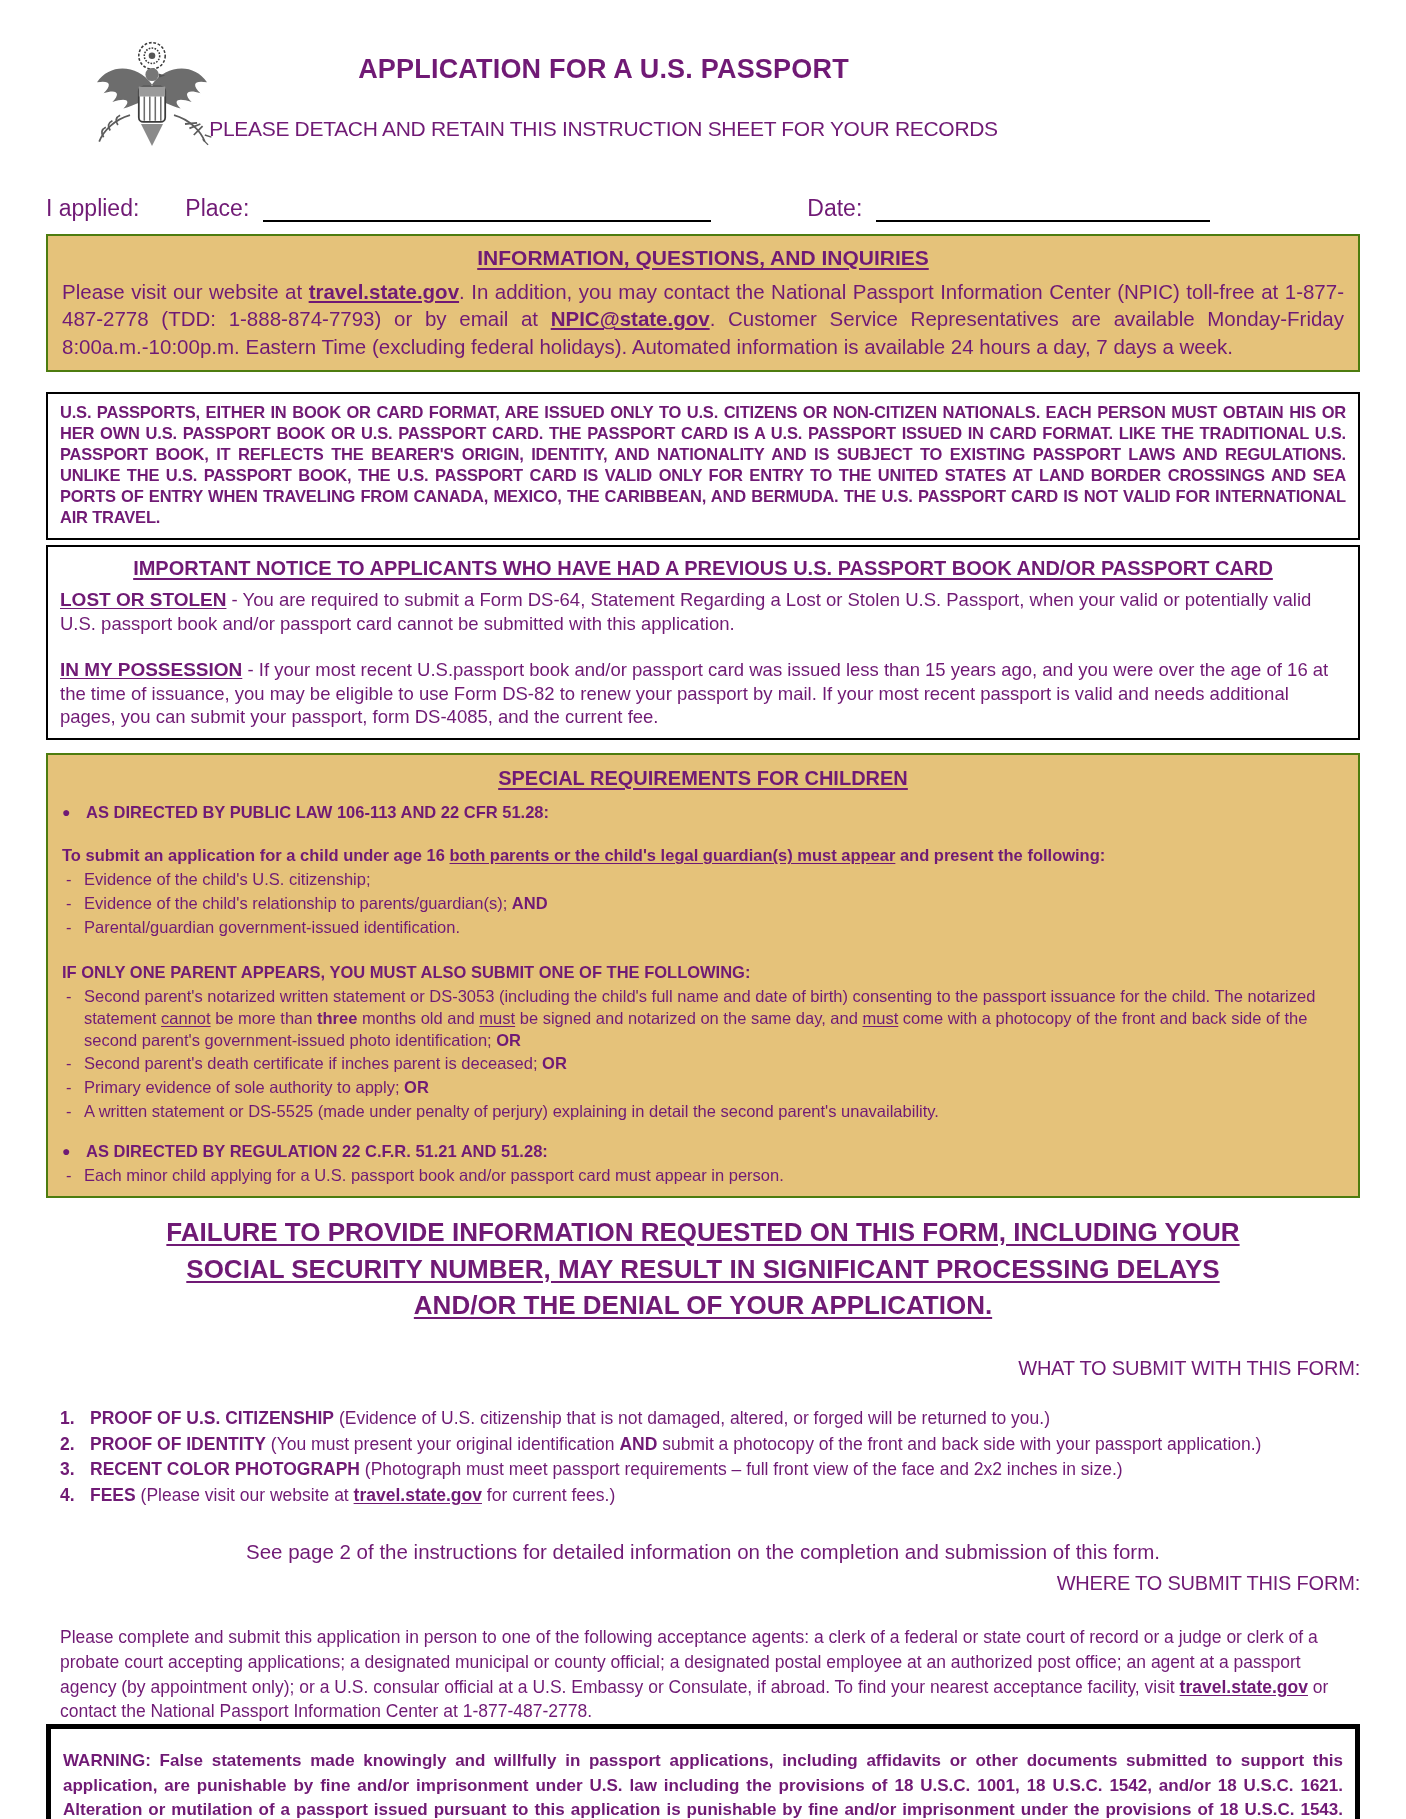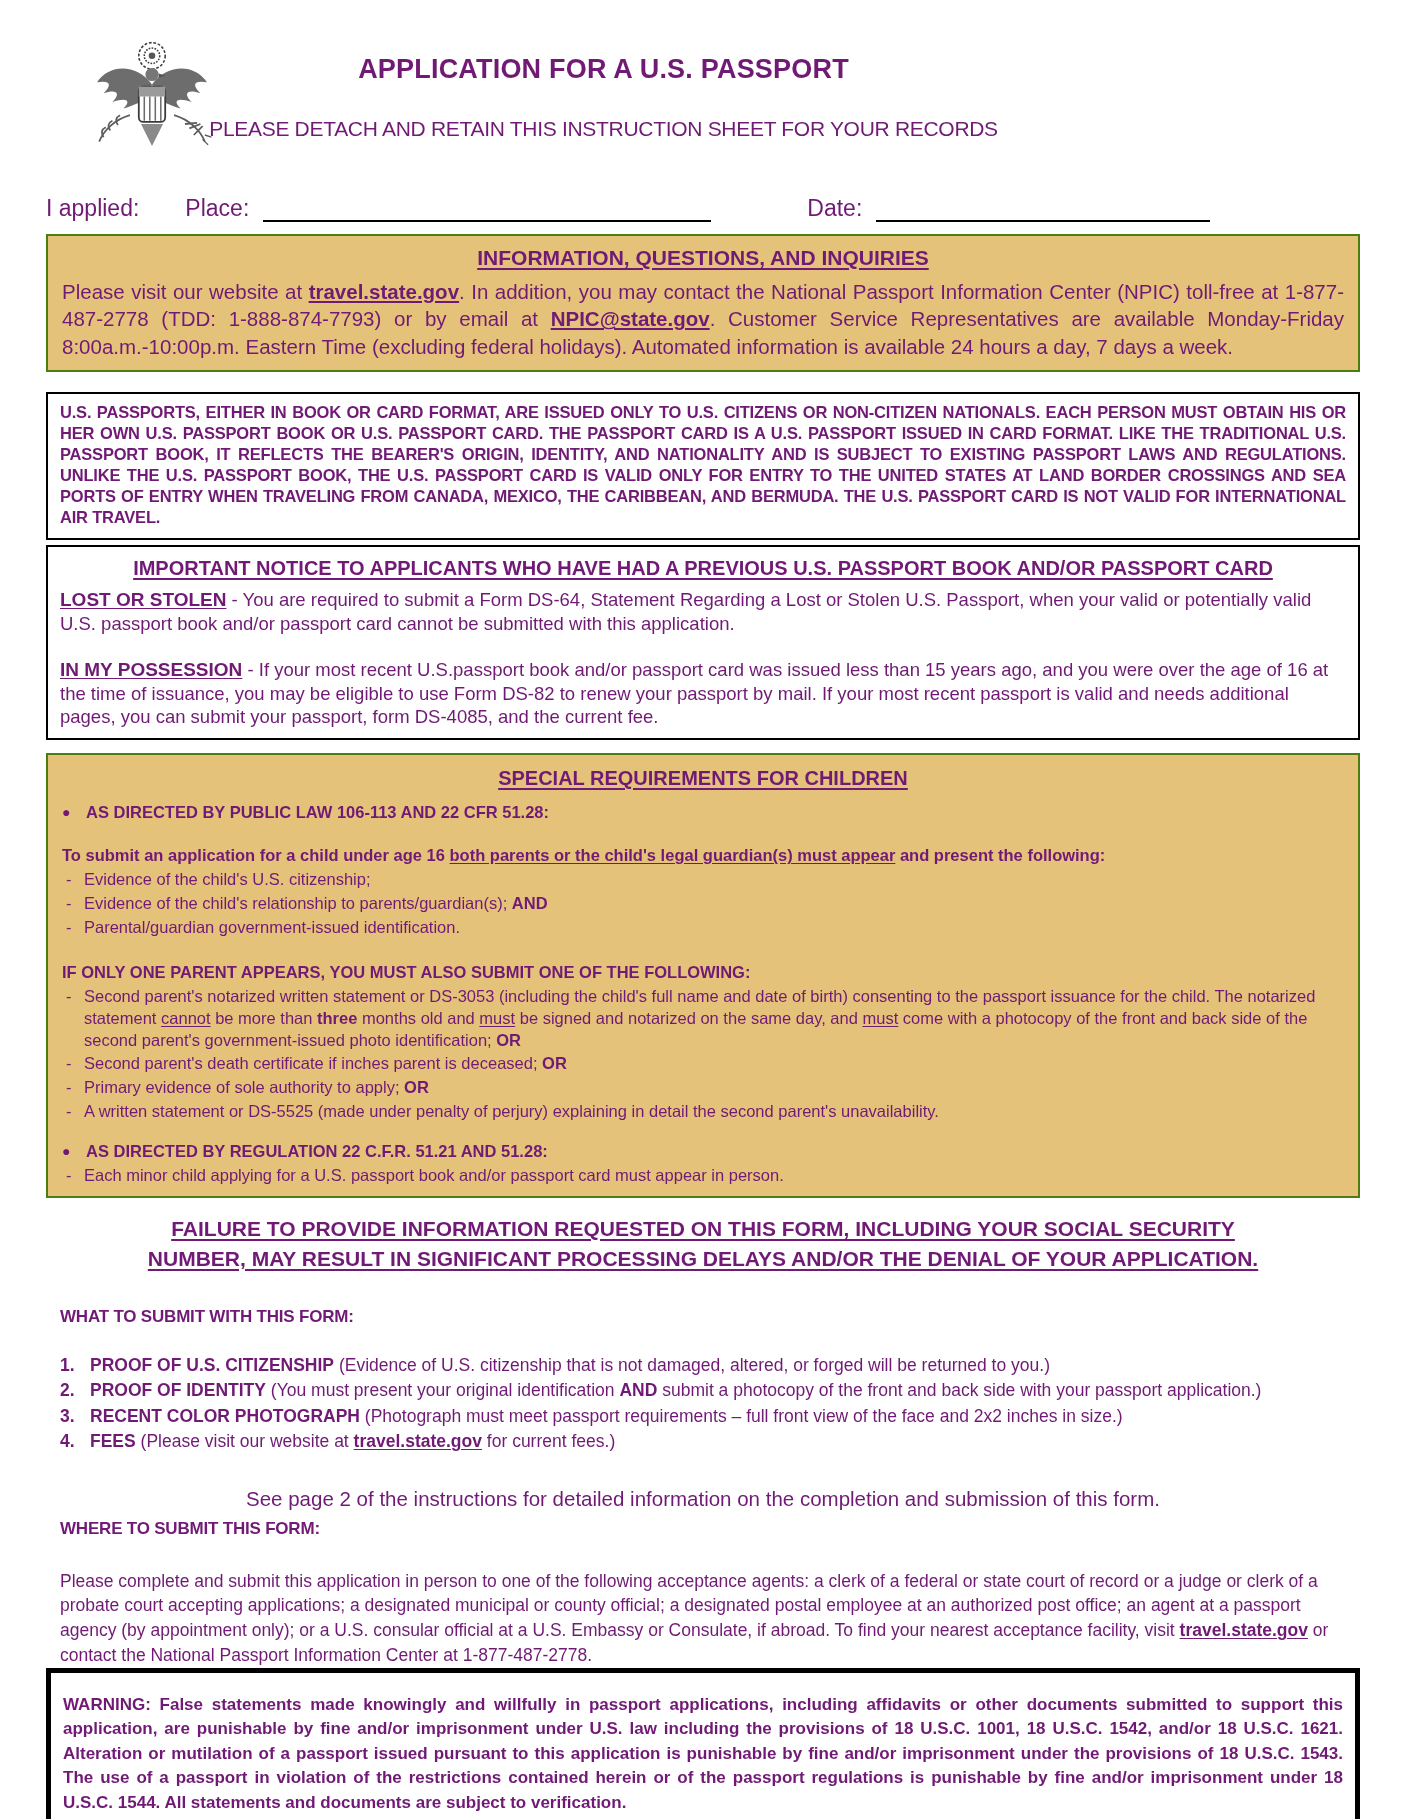--- a/index.html
+++ b/index.html
@@ -51,24 +51,24 @@
   .kids-body { font-size:16.5px; line-height:1.32; }
   .bullet-row { display:flex; font-weight:700; font-size:16.5px; margin-top:10px; }
   .bullet-glyph { width:24px; font-size:14px; padding-top:1px; }
   .kids-intro { font-weight:700; margin-top:22px; }
   .ditem { display:flex; margin-top:2px; }
   .ditem .dash { flex:0 0 22px; text-align:left; padding-left:4px; }
   .ditem .dtext { flex:1; }
   .kids-h2 { font-weight:700; margin-top:24px; }
   .mt18 { margin-top:18px; }
 
-  .failure { text-align:center; font-weight:700; font-size:21px; line-height:1.4; margin:16px auto 0 auto; width:1130px; }
+  .failure { text-align:center; font-weight:700; font-size:26px; line-height:1.4; margin:16px auto 0 auto; width:1130px; }
   .failure span { text-decoration:underline; text-underline-offset:3px; }
 
-  .mini-h { font-weight:700; font-size:17px; margin-top:34px; padding-left:14px; letter-spacing:-.2px; }
+  .mini-h { font-weight:400; font-size:20px; margin-top:34px; padding-left:14px; letter-spacing:-.2px;text-align:right; }
   .nlist { margin-top:26px; padding-left:14px; font-size:17.5px; line-height:1.45; }
   .nitem { display:flex; }
   .nitem .num { flex:0 0 30px; font-weight:700; }
   .nitem .ntext { flex:1; }
 
   .seepage { text-align:center; font-weight:400; font-size:20.5px; margin-top:32px; }
 
   .where-para { font-size:17.5px; line-height:1.42; margin-top:30px; padding-left:14px; padding-right:4px; }
 
   .warnbox { border:5px solid #000000; padding:20px 12px; font-weight:700; font-size:17px; line-height:1.44; text-align:justify; margin-top:auto; }

